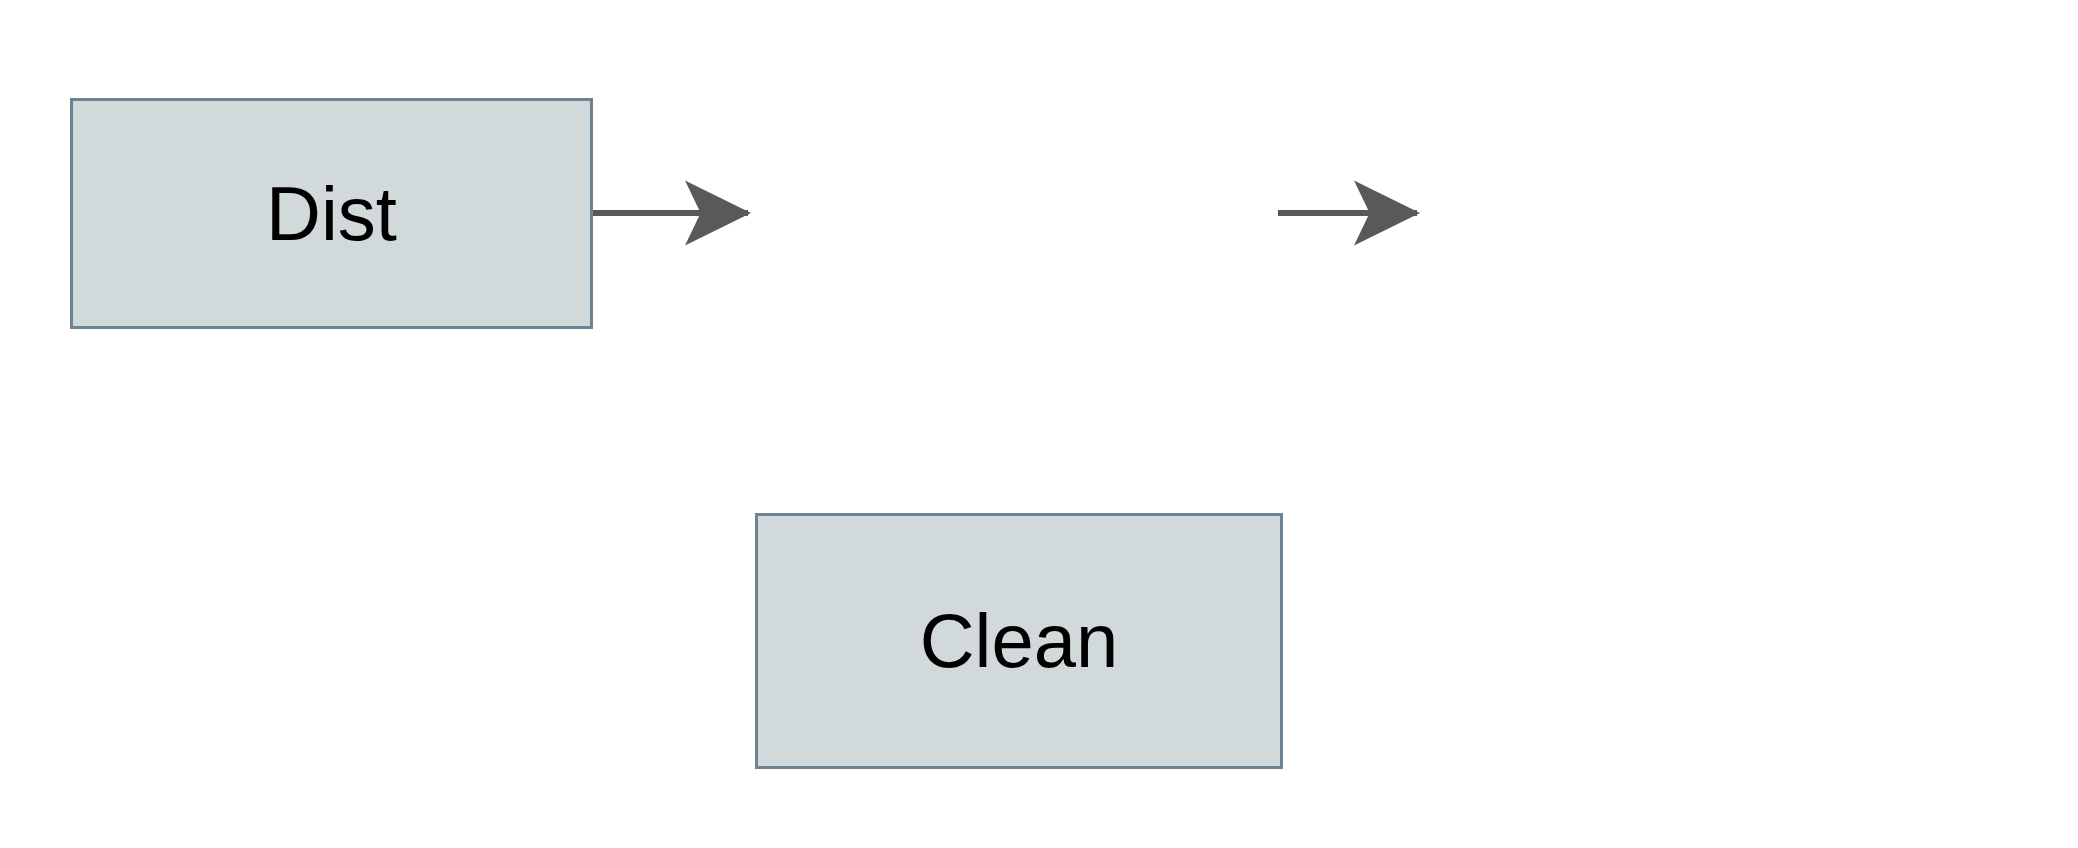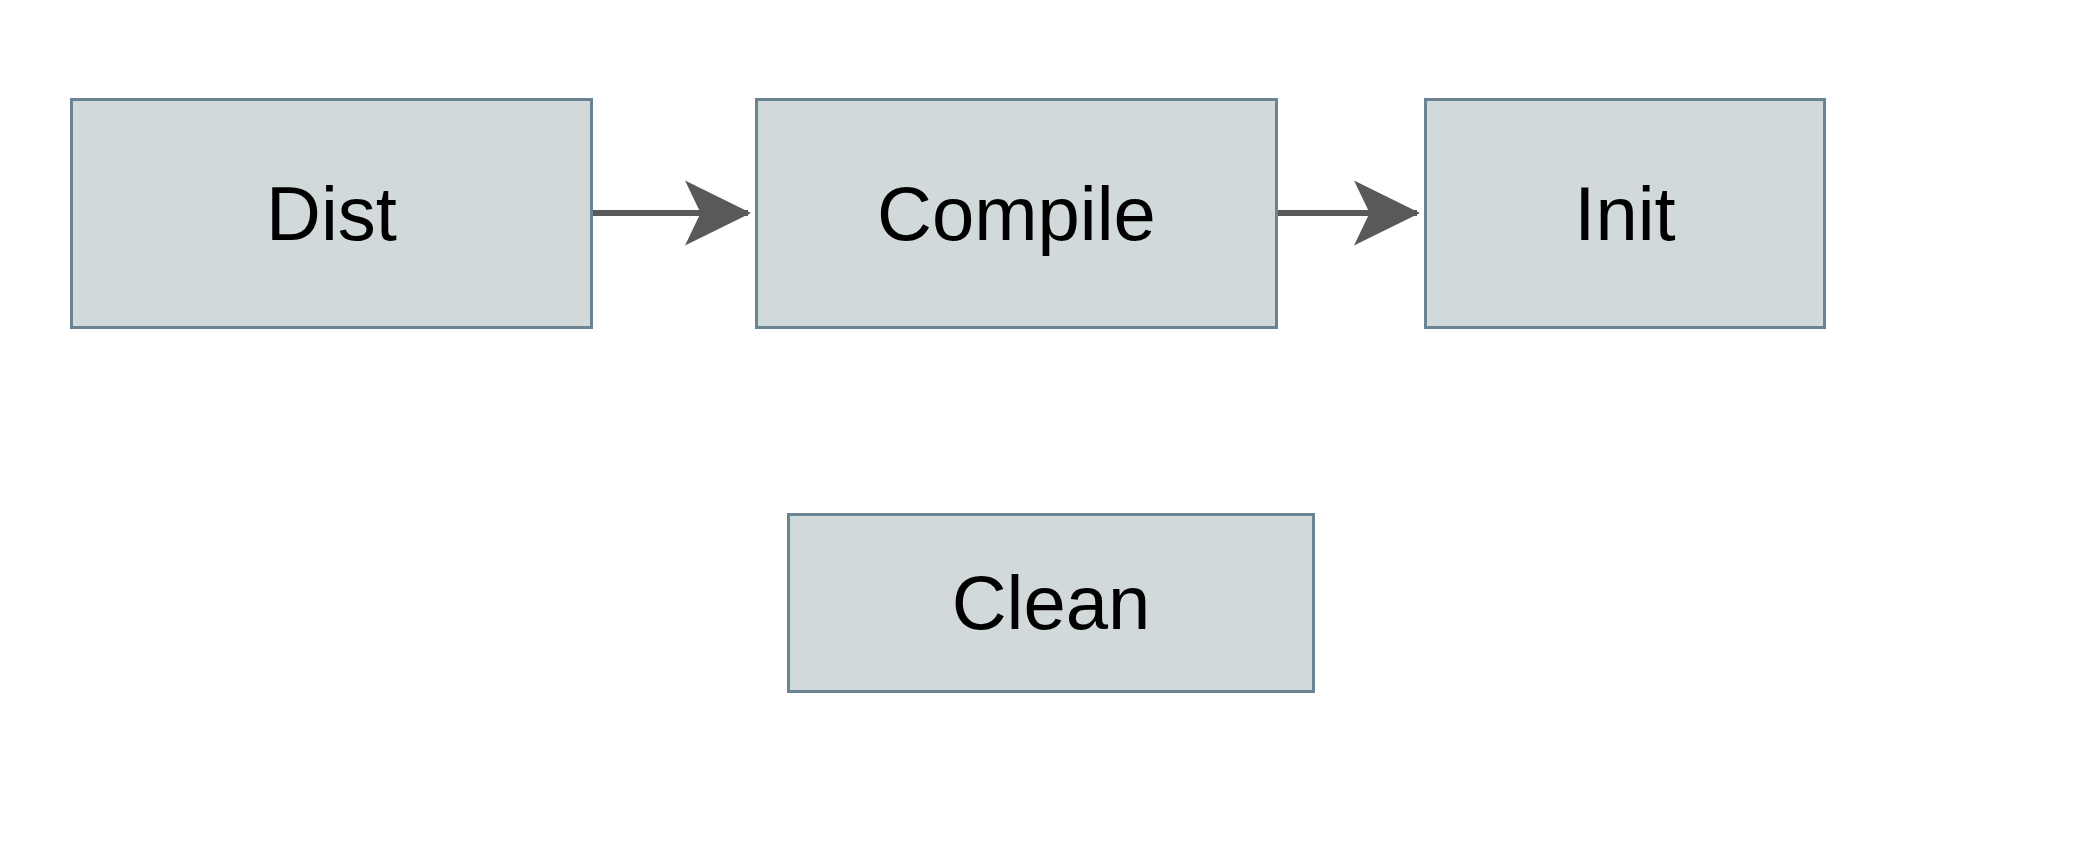--- a/index.html
+++ b/index.html
@@ -64,25 +64,19 @@
         </marker>
       </defs>
       <line x1="0" y1="20" x2="139" y2="20" stroke="#595959" stroke-width="6" marker-end="url(#ah2)"></line>
     </svg>
   </div>
 
   <div class="node" style="left:70px; top:98px; width:523px; height:231px;">
     <span class="node-label">Dist</span>
   </div>
 
-  <div class="node" style="left:755px; top:98px; width:523px; height:231px;">
-    <span class="node-label">Compile</span>
-  </div>
 
-  <div class="node" style="left:1424px; top:98px; width:402px; height:231px;">
-    <span class="node-label">Init</span>
-  </div>
 
-  <div class="node" style="left:755px; top:513px; width:528px; height:180px;margin-left:32px;">
+  <div class="node" style="left:755px; top:513px; width:528px; height:256px;">
     <span class="node-label">Clean</span>
   </div>
 
 </div>
 
 </body></html>

